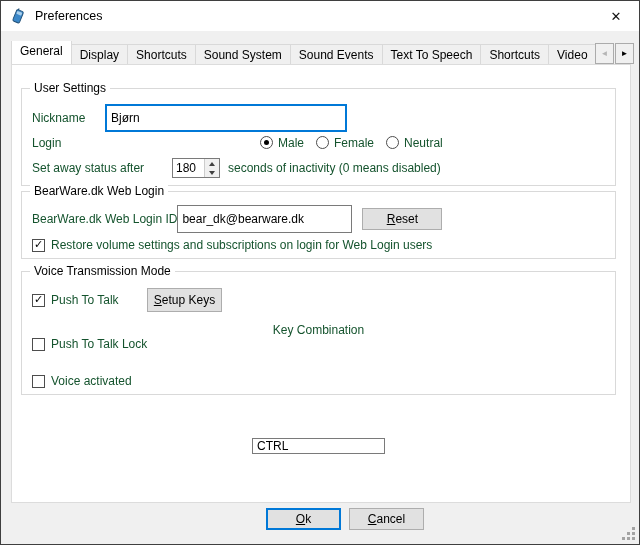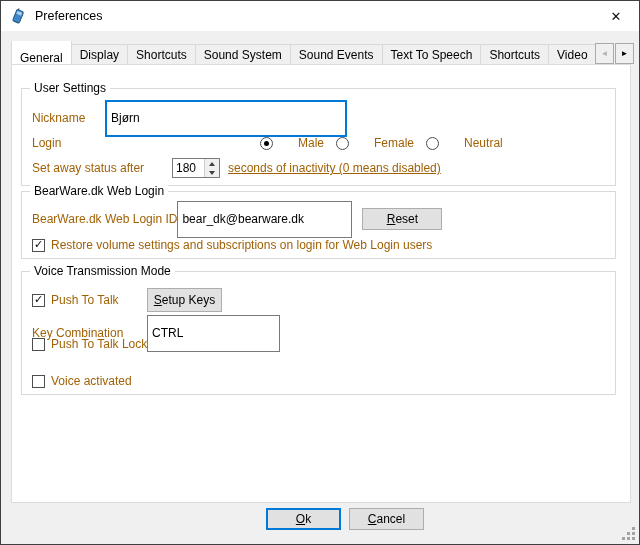--- a/index.html
+++ b/index.html
@@ -8,65 +8,65 @@
 
   
   .titlebar { position: absolute; left: 0; top: 0; right: 0; height: 30px; background: #fff; display: flex; align-items: center; padding-left: 9px; }
   .app-icon { width: 16px; height: 16px; display: inline-block; }
   .title-text { margin-left: 9px; font-size: 12.5px; color: #000000; }
   .close-btn { position: absolute; right: 0; top: 0; width: 46px; height: 30px; display: flex; align-items: center; justify-content: center; font-size: 13px; color: #111; background: #fff; cursor: default; }
 
   
   .tabbar { position: absolute; left: 10px; top: 40px; right: 2px; height: 23px; display: flex; align-items: flex-end; overflow: hidden; z-index: 3; }
   .tab { height: 20px; background: #f0f0f0; border: 1px solid #d9d9d9; border-bottom: none; padding: 0 8px; display: flex; align-items: center; white-space: nowrap; margin-right: -1px; font-size: 12px; color: #000; }
-  .tab.active { height: 29px; background: #fff; position: relative; z-index: 4; margin-bottom: -1px; border-bottom: none; align-items: flex-end; }
+  .tab.active { height: 29px; background: #fff; position: relative; z-index: 4; margin-bottom: -1px; border-bottom: none; }
   .tab-scroll { position: absolute; top: 42px; width: 19px; height: 21px; background: #f0f0f0; border: 1px solid #ababab; z-index: 6; display: flex; align-items: center; justify-content: center; font-size: 8px; }
   .tab-scroll.left { right: 25px; color: #b5b5b5; }
   .tab-scroll.right { right: 5px; color: #000; }
 
   
   .panel { position: absolute; left: 10px; top: 63px; width: 620px; height: 439px; background: #fff; border: 1px solid #dcdcdc; z-index: 1; }
 
   
   .groupbox { position: absolute; border: 1px solid #d9d9d9; background: #fff; z-index: 2; }
   .groupbox .gb-title { position: absolute; top: -8px; left: 8px; background: #fff; padding: 0 4px; font-size: 12px; white-space: nowrap; }
   .g1 { left: 20px; top: 78px; width: 595px; height: 98px; margin-top: 9px; }
   .g2 { left: 20px; top: 190px; width: 595px; height: 68px; }
   .g3 { left: 20px; top: 270px; width: 595px; height: 124px; }
   .row { position: absolute; left: 10px; right: 10px; display: flex; align-items: center; white-space: nowrap; }
 
   
-  .txt { height: 37px; border: 1px solid #7a7a7a; background: #fff; font-family: "Liberation Sans", sans-serif; font-size: 12px; padding: 0 4px; color: #000; }
+  .txt { height: 28px; border: 1px solid #7a7a7a; background: #fff; font-family: "Liberation Sans", sans-serif; font-size: 12px; padding: 0 4px; color: #000; }
   .txt.focused { border: 2px solid #0078d7; }
 
   
   .spin { display: flex; height: 20px; border: 1px solid #7a7a7a; background: #fff; }
   .spin input { width: 31px; border: none; outline: none; font-family: "Liberation Sans", sans-serif; font-size: 12px; padding: 0 3px; }
   .spin-arrows { width: 15px; display: flex; flex-direction: column; border-left: 1px solid #cccccc; background: #f0f0f0; }
   .spin-btn { flex: 1; display: flex; align-items: center; justify-content: center; }
   .tri-up { width: 0; height: 0; border-left: 3px solid transparent; border-right: 3px solid transparent; border-bottom: 4px solid #404040; }
   .tri-down { width: 0; height: 0; border-left: 3px solid transparent; border-right: 3px solid transparent; border-top: 4px solid #404040; }
 
   
-  .radio-item { display: flex; align-items: center; gap: 20px; }
+  .radio-item { display: flex; align-items: flex-start; }
   .radio { width: 13px; height: 13px; border: 1px solid #4d4d4d; border-radius: 50%; background: #fff; position: relative; margin-right: 5px; flex: 0 0 13px; }
   .radio.selected::after { content: ""; position: absolute; left: 3px; top: 3px; width: 5px; height: 5px; border-radius: 50%; background: #000; }
   .cb { width: 13px; height: 13px; border: 1px solid #4d4d4d; background: #fff; display: inline-flex; align-items: center; justify-content: center; margin-right: 6px; flex: 0 0 13px; }
   .cb .cm { font-size: 11px; line-height: 11px; margin-top: -1px; color: #000; }
 
   
   .btn { background: #e1e1e1; border: 1px solid #adadad; display: inline-flex; align-items: center; justify-content: center; font-size: 12px; color: #000; font-family: "Liberation Sans", sans-serif; }
   .btn .mn { text-decoration: underline; }
   .footer-btn { position: absolute; top: 507px; width: 75px; height: 22px; }
   .btn-ok { left: 265px; border: 2px solid #0078d7; }
   .btn-cancel { left: 348px; }
   .btn-reset { width: 80px; height: 22px; }
   .btn-setup { width: 75px; height: 24px; }
 
-  .lbl { font-size: 12px; color: #a16207; }
+  .lbl { font-size: 12px; color: #14532d; }
 
   
   .grip { position: absolute; right: 3px; bottom: 3px; width: 15px; height: 15px; z-index: 5; }
 </style>
 </head>
 <body>
 
 <div class="window">
 
   <div class="titlebar">
@@ -152,21 +152,21 @@
         <input type="text" value="180" style="">
         <span class="spin-arrows">
           <span class="spin-btn">
               <span class="tri-up"></span>
             </span>
           <span class="spin-btn">
               <span class="tri-down"></span>
             </span>
         </span>
       </span>
-      <span class="lbl" style="margin-left:8px;text-decoration:underline;">seconds of inactivity (0 means disabled)</span>
+      <span class="lbl" style="margin-left:8px;">seconds of inactivity (0 means disabled)</span>
     </div>
   </div>
 
   <div class="groupbox g2">
     <span class="gb-title">BearWare.dk Web Login</span>
 
     <div class="row" style="top:16px; height:22px;">
       <span class="lbl" style="flex:0 0 140px;">BearWare.dk Web Login ID</span>
       <input class="txt" style="width: 175px;" type="text" value="bear_dk@bearware.dk">
       <button class="btn btn-reset" style="margin-left:10px;">
@@ -192,21 +192,21 @@
             <span class="cm">✓</span>
           </span>
         <span class="lbl">Push To Talk</span>
       </span>
       <button class="btn btn-setup">
         <span class="mn">S</span>
           <span>etup Keys</span>
       </button>
     </div>
 
-    <div class="row" style="top:51px; height:20px;">
+    <div class="row" style="top:51px; height:20px;flex-direction:column;">
       <span class="lbl" style="flex:0 0 115px;">Key Combination</span>
       <input class="txt" style="width: 133px;" type="text" value="CTRL">
     </div>
 
     <div class="row" style="top:65px; height:14px;align-items:flex-end;">
       <span class="cb"></span>
       <span class="lbl">Push To Talk Lock</span>
     </div>
 
     <div class="row" style="top:102px; height:14px;">

